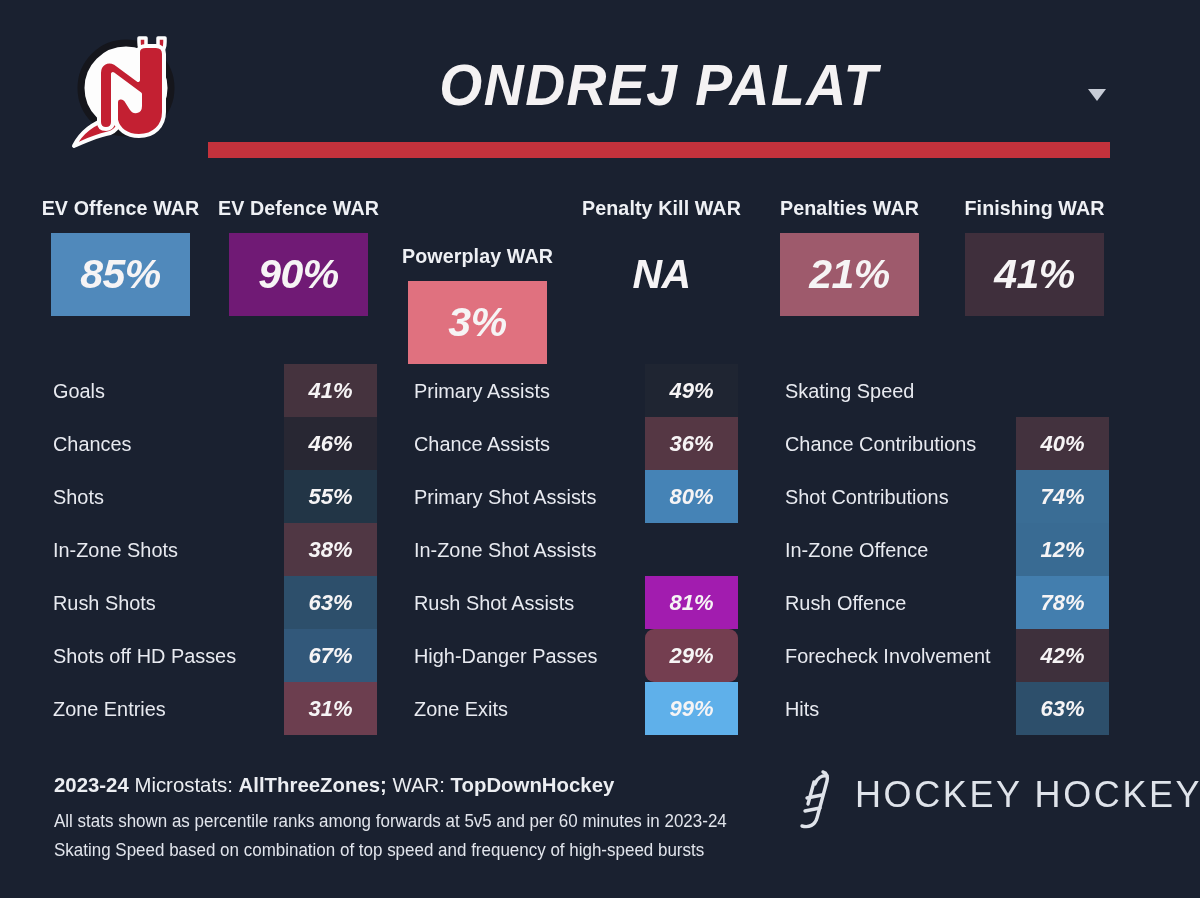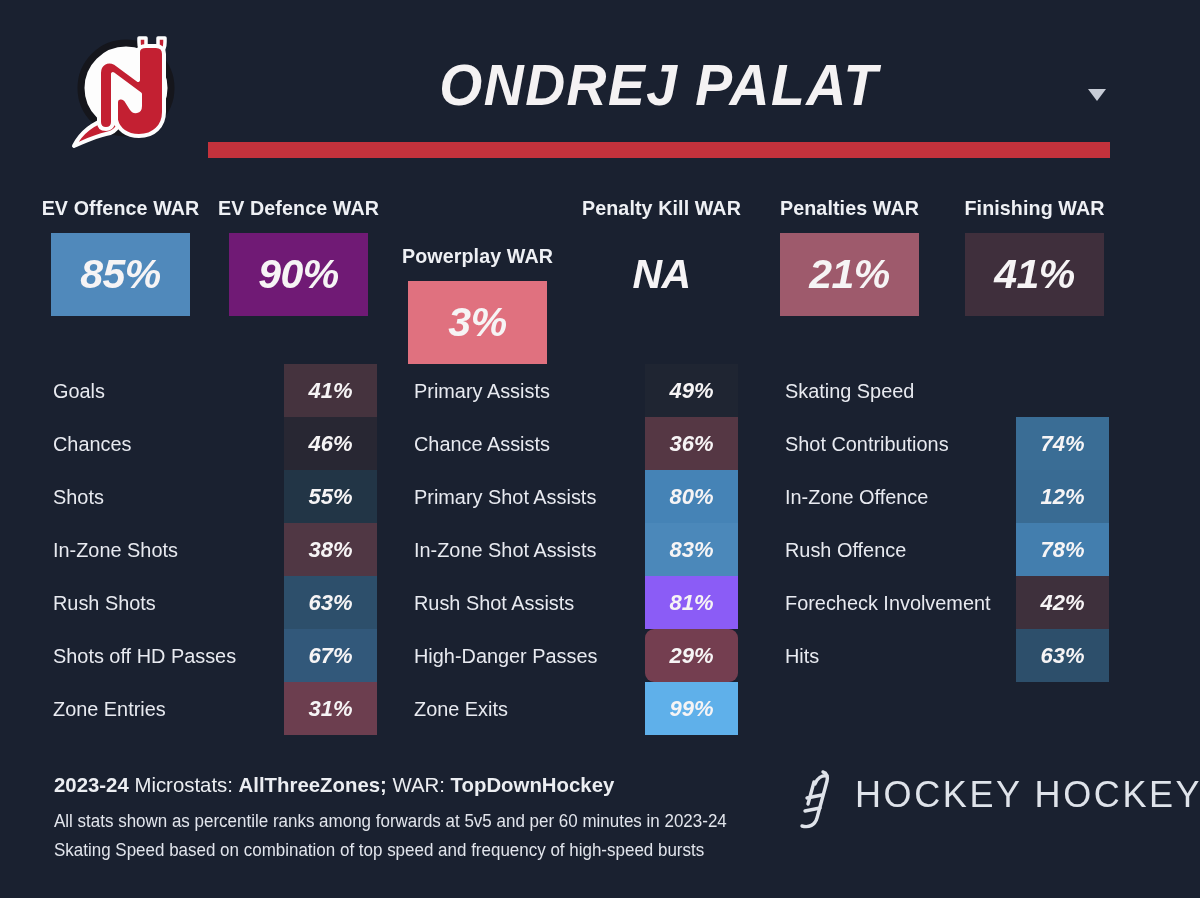--- a/index.html
+++ b/index.html
@@ -289,38 +289,41 @@
         <div class="stat-row">
           <div class="stat-label">Chance Assists</div>
           <div class="stat-value" style="background: rgb(85, 55, 68);">36%</div>
         </div>
         <div class="stat-row">
           <div class="stat-label">Primary Shot Assists</div>
           <div class="stat-value" style="background: rgb(69, 131, 182);">80%</div>
         </div>
         <div class="stat-row">
           <div class="stat-label">In-Zone Shot Assists</div>
-          <div class="stat-value" style="background: rgb(75, 136, 186);">83%</div>
         </div>
         <div class="stat-row">
           <div class="stat-label">Rush Shot Assists</div>
-          <div class="stat-value" style="background: #8b5cf6; font-style: italic;">81%</div>
+          <div class="stat-value" style="background: #a21caf; font-style: italic;">81%</div>
         </div>
         <div class="stat-row">
           <div class="stat-label">High-Danger Passes</div>
           <div class="stat-value" style="background: rgb(116, 62, 80); border-radius: 9px;">29%</div>
         </div>
         <div class="stat-row">
           <div class="stat-label">Zone Exits</div>
           <div class="stat-value" style="background: rgb(95, 176, 234);">99%</div>
         </div>
       </div>
     <div class="stat-col" style="left:732px;">
         <div class="stat-row">
           <div class="stat-label">Skating Speed</div>
+        </div>
+        <div class="stat-row">
+          <div class="stat-label">Chance Contributions</div>
+          <div class="stat-value" style="background: rgb(67, 50, 62);">40%</div>
         </div>
         <div class="stat-row">
           <div class="stat-label">Shot Contributions</div>
           <div class="stat-value" style="background: rgb(58, 109, 149);">74%</div>
         </div>
         <div class="stat-row">
           <div class="stat-label">In-Zone Offence</div>
           <div class="stat-value" style="background: rgb(57, 107, 147);">12%</div>
         </div>
         <div class="stat-row">

